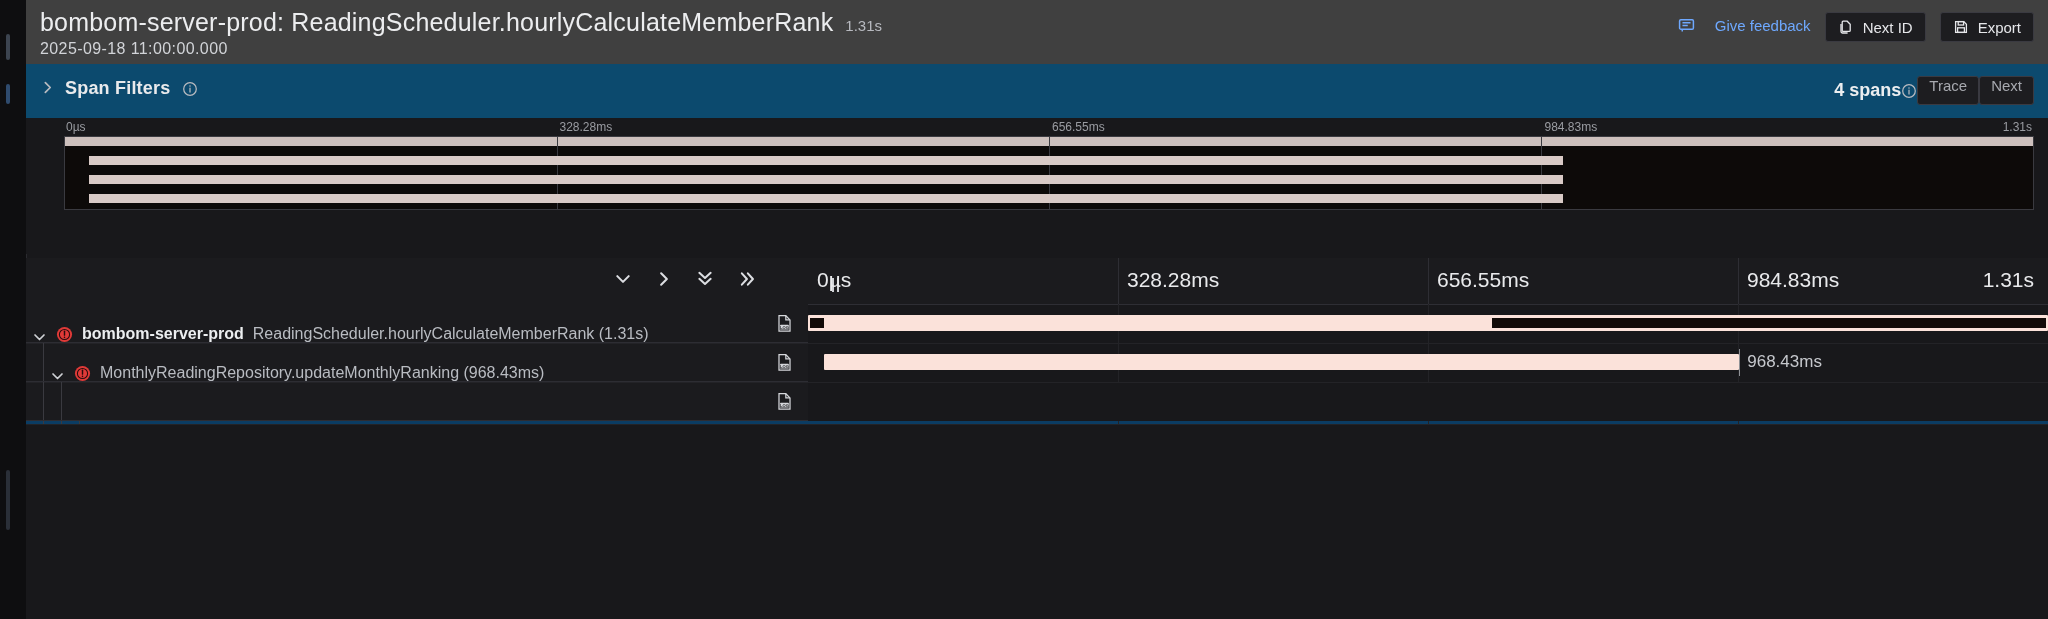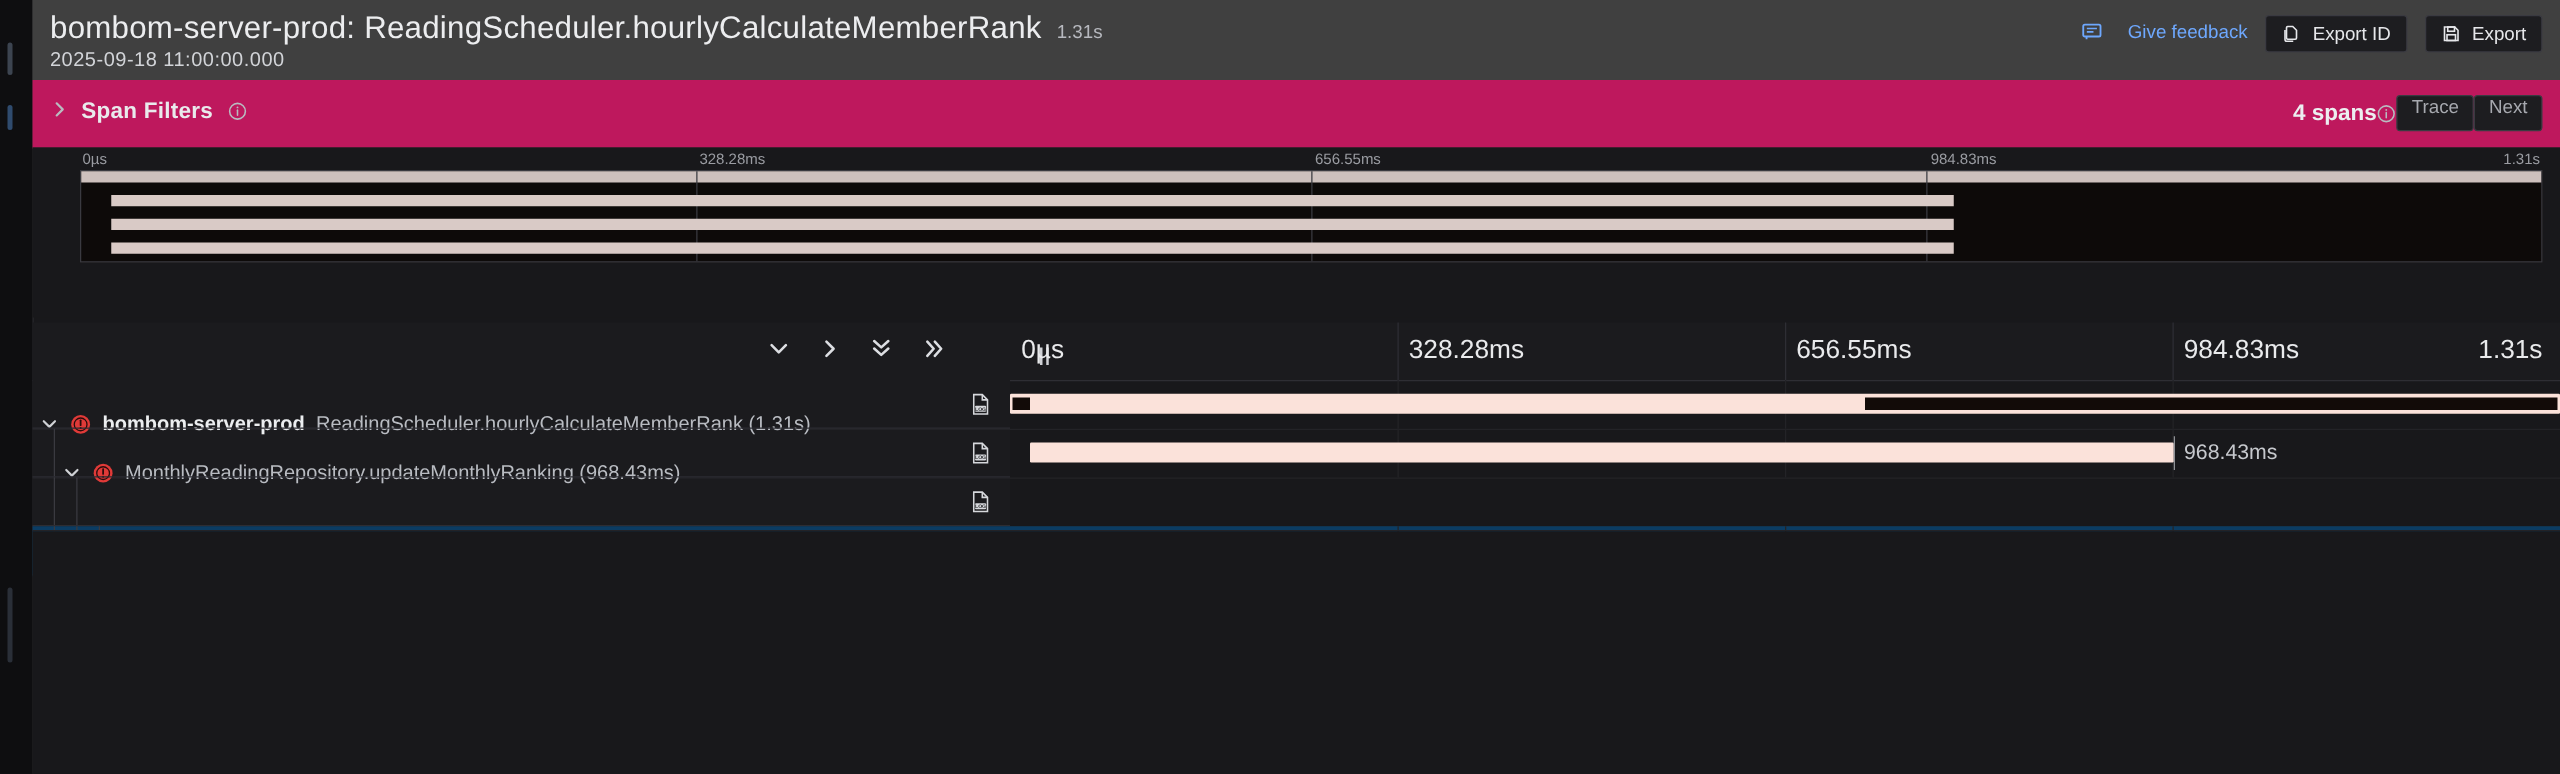--- a/index.html
+++ b/index.html
@@ -28,21 +28,21 @@
   .header-actions{position:absolute;right:14px;top:12px;display:flex;align-items:center;gap:14px;}
   .feedback{display:flex;align-items:flex-start;gap:20px;color:#6ea8fe;font-size:15px;cursor:pointer;}
   .btn{
     display:flex;align-items:center;gap:9px;
     height:28px;padding:0 12px;border:1px solid #3a3a41;border-radius:3px;
     background:#1d1d20;color:#e6e7ea;font-size:15px;cursor:pointer;white-space:nowrap;
   }
   .btn svg{display:block;}
 
   
-  .filters{position:absolute;left:26px;top:64px;right:0;height:54px;border-bottom:1px solid #26262b;background:#be185d;text-decoration:underline;}
+  .filters{position:absolute;left:26px;top:64px;right:0;height:54px;border-bottom:1px solid #26262b;background:#0c4a6e;text-decoration:underline;}
   .filters-left{position:absolute;left:16px;top:14px;display:flex;align-items:center;gap:12px;}
   .chev-right{color:#b9bbc0;font-size:15px;line-height:1;}
   .filters-title{font-size:18px;font-weight:700;color:#e9eaec;letter-spacing:.2px;}
   .info-ico{display:inline-flex;}
   .filters-right{position:absolute;right:14px;top:12px;display:flex;align-items:center;gap:0;}
   .spans-count{font-size:18px;font-weight:700;color:#eceef0;}
   .btn-sm{height:27px;padding:0 11px;border:1px solid #3a3a41;border-radius:3px;background:#1d1d20;color:#a7a9af;font-size:15px;cursor:pointer;}
 
   
   .minimap{position:absolute;left:26px;top:118px;right:0;height:136px;background:#18181b;}
@@ -64,21 +64,21 @@
   .th-right{position:absolute;left:782px;right:0;top:0;height:46px;}
   .tl-label{position:absolute;top:10px;font-size:21px;color:#e9eaec;white-space:nowrap;}
   .tl-sep{position:absolute;top:0;bottom:0;width:1px;background:#2e2e34;}
 
   
   .rows{position:absolute;left:26px;top:304px;right:0;height:120px;}
   .row{position:absolute;left:0;right:0;height:39px;border-bottom:1px solid #232327;}
   .row.selected{background:#0b3c63;}
   .row .name-col{position:absolute;left:0;top:0;width:782px;height:39px;}
   .row .bar-col{position:absolute;left:782px;right:0;top:0;height:39px;}
-  .name-inner{position:absolute;top:16px;height:39px;display:flex;align-items:center;gap:9px;}
+  .name-inner{position:absolute;top:0;height:39px;display:flex;align-items:flex-end;gap:9px;}
   .row .indent-guide{position:absolute;top:0;bottom:0;width:1px;background:#3a3a40;}
   .tw{width:15px;display:inline-flex;justify-content:center;color:#cfd1d5;font-size:13px;cursor:pointer;}
   .err-ico{display:inline-flex;}
   .svc{font-size:16px;font-weight:700;color:#eceef0;white-space:nowrap;}
   .op{font-size:16px;color:#b9bcc2;white-space:nowrap;}
   .op.sel{color:#cfe2f3;}
   .log-ico{position:absolute;right:14px;top:10px;display:inline-flex;cursor:pointer;}
   .name-underline{position:absolute;left:0;right:0;bottom:0;height:1px;background:#2d2d33;}
 
   .bar{position:absolute;top:11px;height:16px;background:#fbe2da;border-radius:1px;}
@@ -123,21 +123,21 @@
         <span>Give feedback</span>
       </div>
 
       <div class="btn">
         <span>
           <svg width="16" height="16" viewBox="0 0 16 16" fill="none" stroke="#e6e7ea" stroke-width="1.3">
             <path d="M5.2 2.2h4.0l3.0 3.0v6.2a1 1 0 0 1-1 1H5.2a1 1 0 0 1-1-1V3.2a1 1 0 0 1 1-1z"></path>
             <path d="M3.0 5.0v7.6a1.4 1.4 0 0 0 1.4 1.4h5.2"></path>
           </svg>
         </span>
-        <span>Export ID</span>
+        <span>Next ID</span>
       </div>
 
       <div class="btn">
         <span>
           <svg width="16" height="16" viewBox="0 0 16 16" fill="none" stroke="#e6e7ea" stroke-width="1.3">
             <path d="M2.6 2.6h8.2l2.6 2.6v8.2H2.6z"></path>
             <rect x="5.2" y="2.6" width="5.4" height="3.4"></rect>
             <rect x="4.6" y="8.8" width="6.8" height="4.6"></rect>
           </svg>
         </span>

